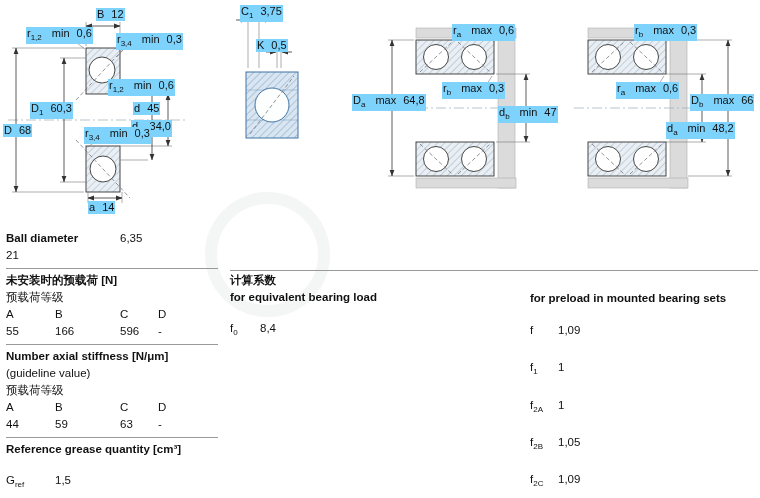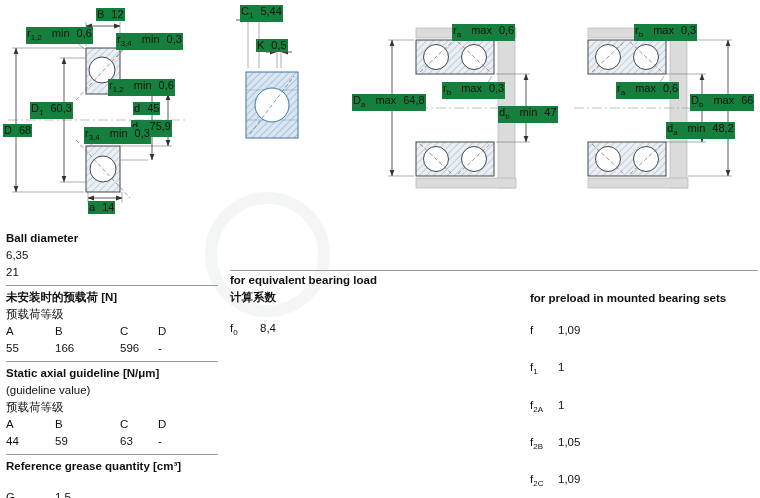--- a/index.html
+++ b/index.html
@@ -16,36 +16,36 @@
   .dash { stroke:#667; stroke-width:.7; stroke-dasharray:4 2.5; fill:none; }
   .ring { fill:url(#h1); stroke:#333; stroke-width:.9; }
   .ring2{ fill:url(#h2); stroke:#3f74a3; stroke-width:1; }
   .ball { fill:#fff; stroke:#333; stroke-width:.9; }
   .ball2{ fill:#fdfefe; stroke:#3f74a3; stroke-width:1; }
   .hous { fill:#dbdbdb; stroke:#aeaeae; stroke-width:.6; }
   .thin2{ stroke:#3f74a3; stroke-width:.5; opacity:.65; }
   
   .dim {
     position:absolute; font-size:11px; line-height:13px; white-space:nowrap;
-    background:#15803d; padding:0 1px;
+    background:#7dd3fc; padding:0 1px;
   }
   .dim sub, .frow sub { font-size:8px; }
   .dim sub:empty, .dim .suf:empty { display:none; }
   .dim .suf { margin-left:10px; }
   .dim .val { margin-left:7px; }
   
   .wm { position:absolute; left:205px; top:192px; width:125px; height:125px;
         border-radius:50%; border:12px solid rgba(150,155,160,.10); }
   
   .col { position:absolute; font-size:11.5px; line-height:17px; }
   .col.left  { left:6px;  top:230px; width:212px; }
   .col.mid   { left:230px; top:272px; width:292px; }
   .col.right { left:530px; top:289px; width:226px; line-height:18px; }
   .t { font-weight:bold; }
-  .kv { display:flex;flex-direction:column; }
+  .kv { display:flex; }
   .kv .k { width:114px; font-weight:bold; }
   .g4 { display:grid; grid-template-columns:49px 65px 38px 1fr; }
   .rule { border-top:1px solid #999; margin:4px 0 3px; }
   .hrule { position:absolute; left:230px; top:270px; width:528px; border-top:1px solid #999; }
   .frow { display:flex; margin-top:14px; }
   .frow .fl { width:30px; }
   .col.right .frow .fl { width:28px; }
   .frow.grease .fl { width:49px; }
 </style>
 </head>
@@ -172,29 +172,29 @@
 <div class="dim" style="left:26px;top:27px"><span>r</span><sub>1,2</sub><span class="suf">min</span><span class="val">0,6</span></div>
 
 <div class="dim" style="left:116px;top:33px"><span>r</span><sub>3,4</sub><span class="suf">min</span><span class="val">0,3</span></div>
 
 <div class="dim" style="left:108px;top:79px"><span>r</span><sub>1,2</sub><span class="suf">min</span><span class="val">0,6</span></div>
 
 <div class="dim" style="left:30px;top:102px"><span>D</span><sub>1</sub><span class="val">60,3</span></div>
 
 <div class="dim" style="left:133px;top:102px"><span>d</span><span class="val">45</span></div>
 
-<div class="dim" style="left:131px;top:120px"><span>d</span><sub>1</sub><span class="val">75,9</span></div>
+<div class="dim" style="left:131px;top:120px"><span>d</span><sub>1</sub><span class="val">34,0</span></div>
 
 <div class="dim" style="left:3px;top:124px"><span>D</span><span class="val">68</span></div>
 
 <div class="dim" style="left:84px;top:127px"><span>r</span><sub>3,4</sub><span class="suf">min</span><span class="val">0,3</span></div>
 
 <div class="dim" style="left:88px;top:201px"><span>a</span><span class="val">14</span></div>
 
-<div class="dim" style="left:240px;top:5px"><span>C</span><sub>1</sub><span class="val">5,44</span></div>
+<div class="dim" style="left:240px;top:5px"><span>C</span><sub>1</sub><span class="val">3,75</span></div>
 
 <div class="dim" style="left:256px;top:39px"><span>K</span><span class="val">0,5</span></div>
 
 <div class="dim" style="left:452px;top:24px"><span>r</span><sub>a</sub><span class="suf">max</span><span class="val">0,6</span></div>
 
 <div class="dim" style="left:442px;top:82px"><span>r</span><sub>b</sub><span class="suf">max</span><span class="val">0,3</span></div>
 
 <div class="dim" style="left:352px;top:94px"><span>D</span><sub>a</sub><span class="suf">max</span><span class="val">64,8</span></div>
 
 <div class="dim" style="left:498px;top:106px"><span>d</span><sub>b</sub><span class="suf">min</span><span class="val">47</span></div>
@@ -226,21 +226,21 @@
     <span>C</span>
     <span>D</span>
   </div>
   <div class="g4">
     <span>55</span>
     <span>166</span>
     <span>596</span>
     <span>-</span>
   </div>
   <div class="rule"></div>
-  <div class="t">Static axial guideline [N/μm]</div>
+  <div class="t">Number axial stiffness [N/μm]</div>
   <div>(guideline value)</div>
   <div>预载荷等级</div>
   <div class="g4">
     <span>A</span>
     <span>B</span>
     <span>C</span>
     <span>D</span>
   </div>
   <div class="g4">
     <span>44</span>
@@ -251,22 +251,22 @@
   <div class="rule"></div>
   <div class="t">Reference grease quantity [cm³]</div>
   <div class="frow grease">
     <span class="fl"><span>G</span><sub>ref</sub></span>
     <span>1,5</span>
   </div>
 
 </div>
 
 <div class="col mid">
+  <div class="t">计算系数</div>
   <div class="t">for equivalent bearing load</div>
-  <div class="t">计算系数</div>
   <div class="frow">
     <span class="fl"><span>f</span><sub>0</sub></span>
     <span>8,4</span>
   </div>
 </div>
 
 <div class="col right">
   <div class="t">for preload in mounted bearing sets</div>
   <div class="frow">
     <span class="fl"><span>f</span><sub></sub></span>

